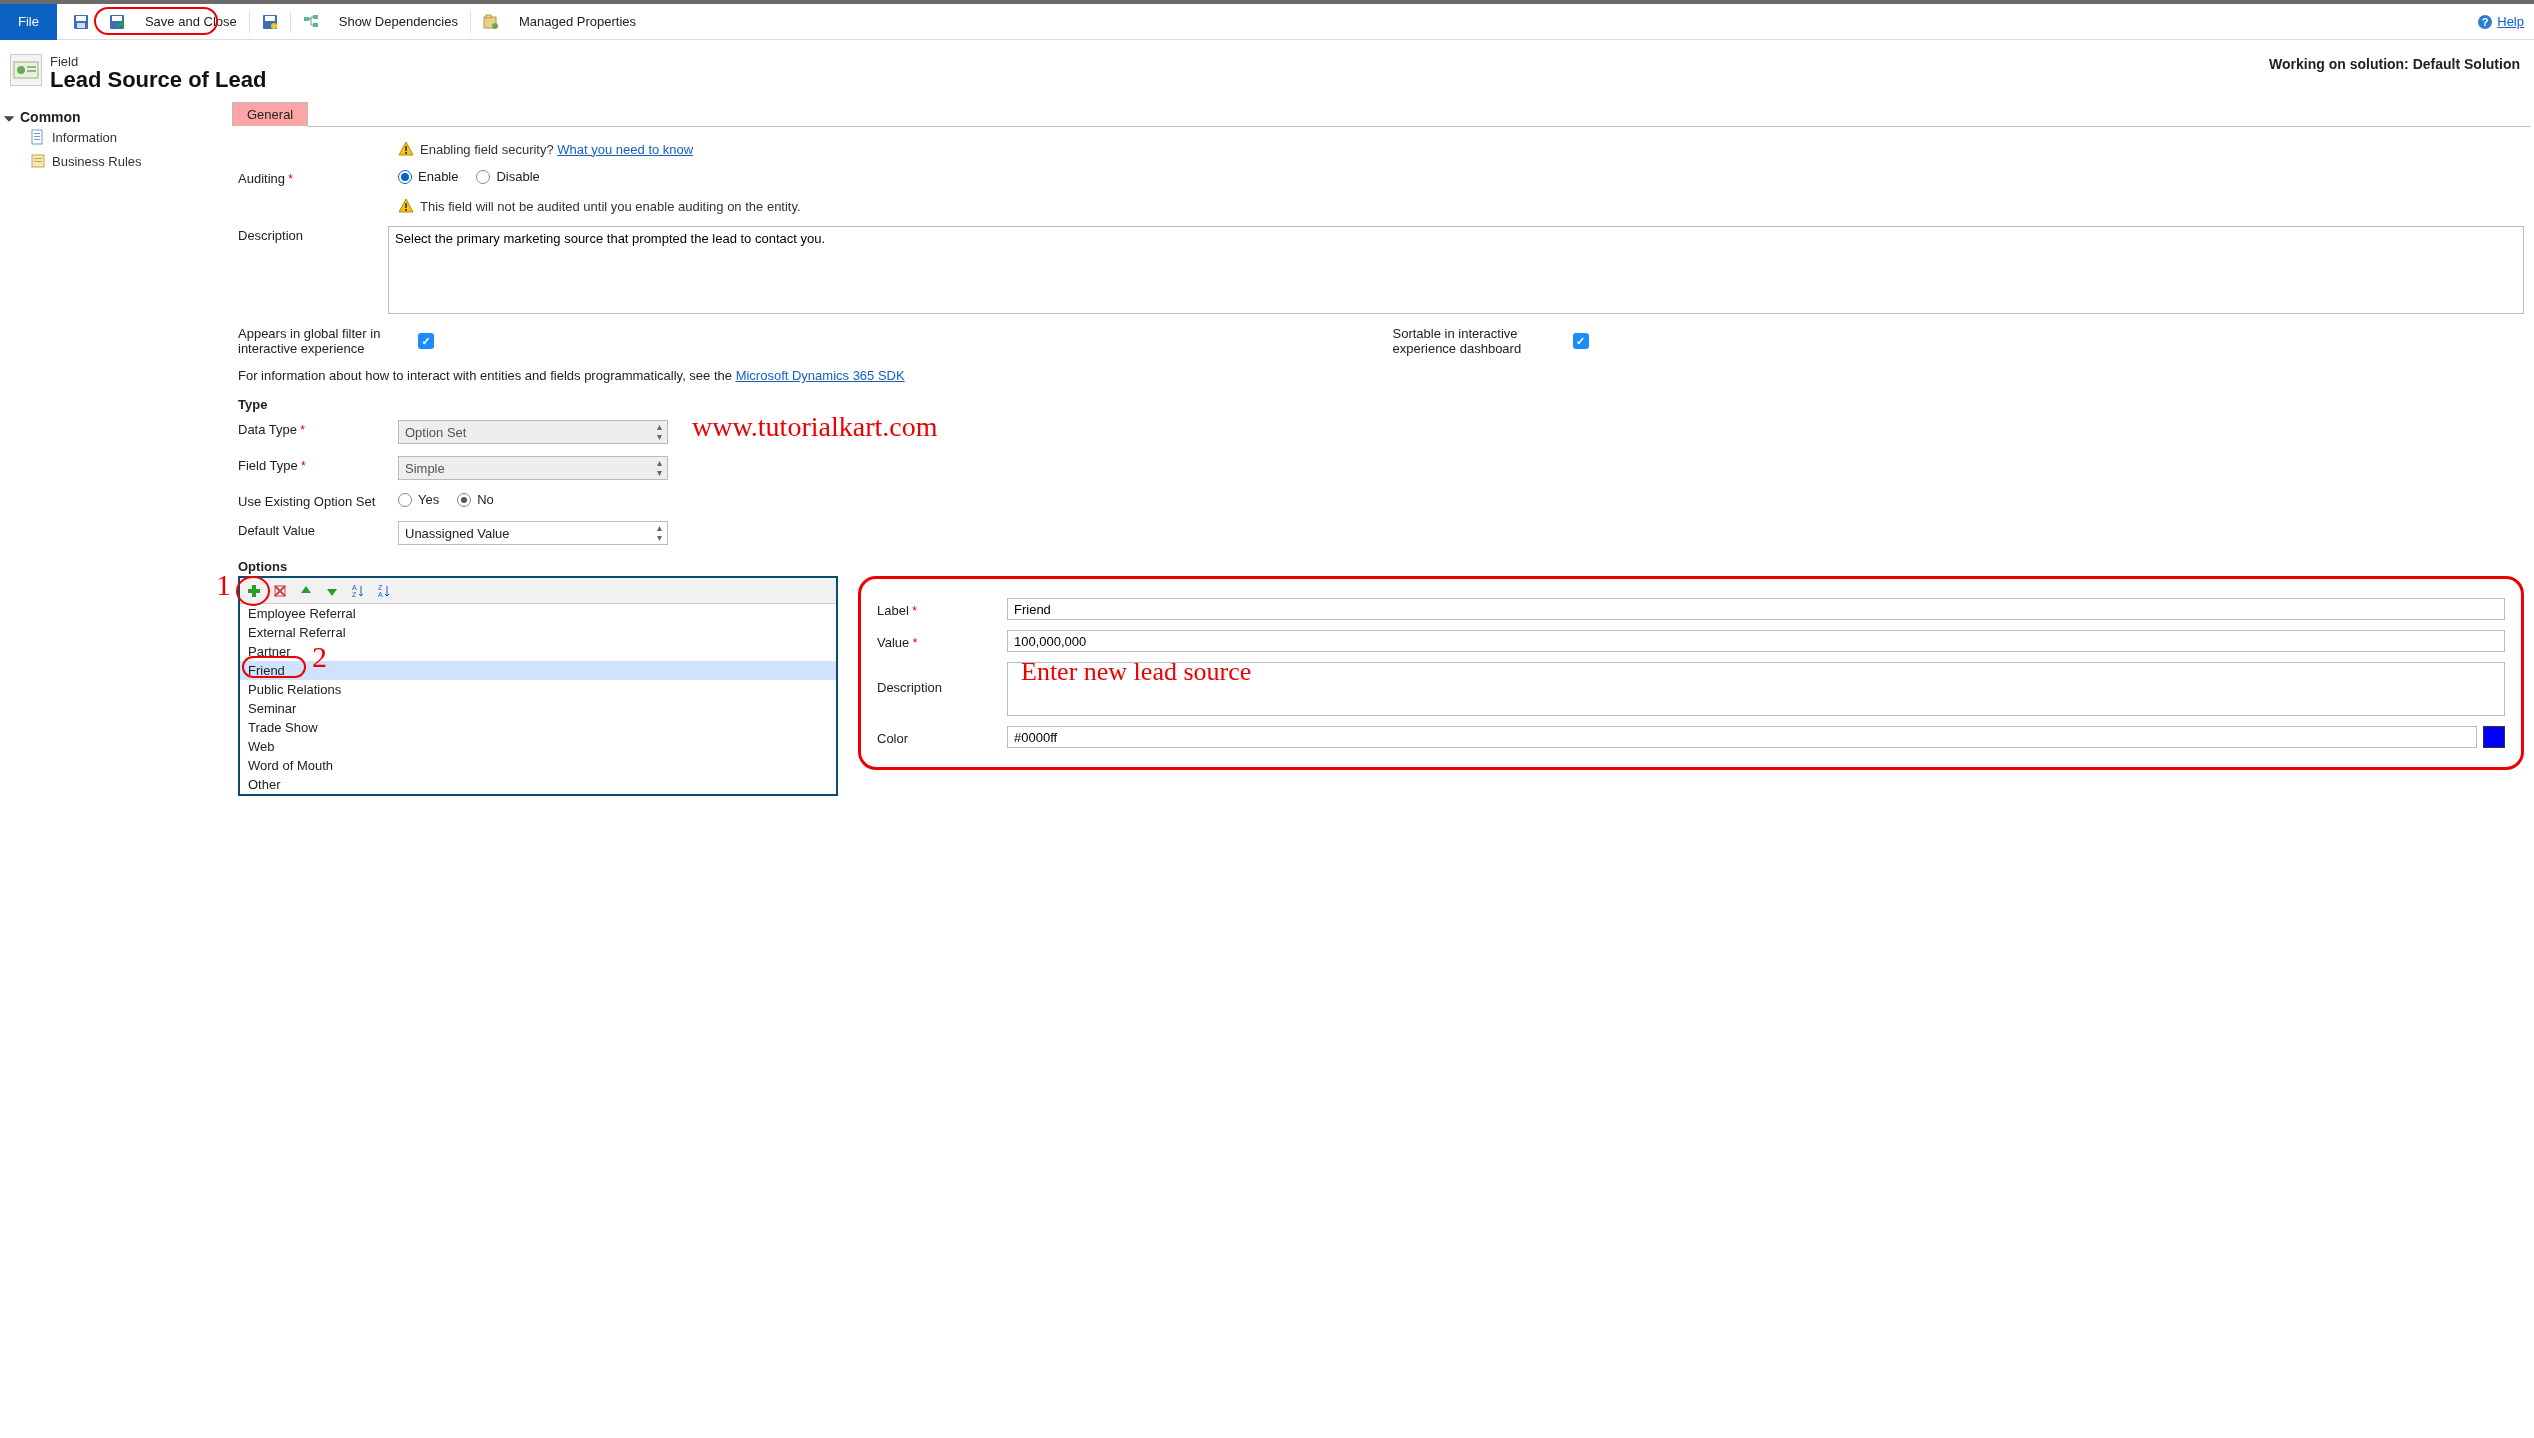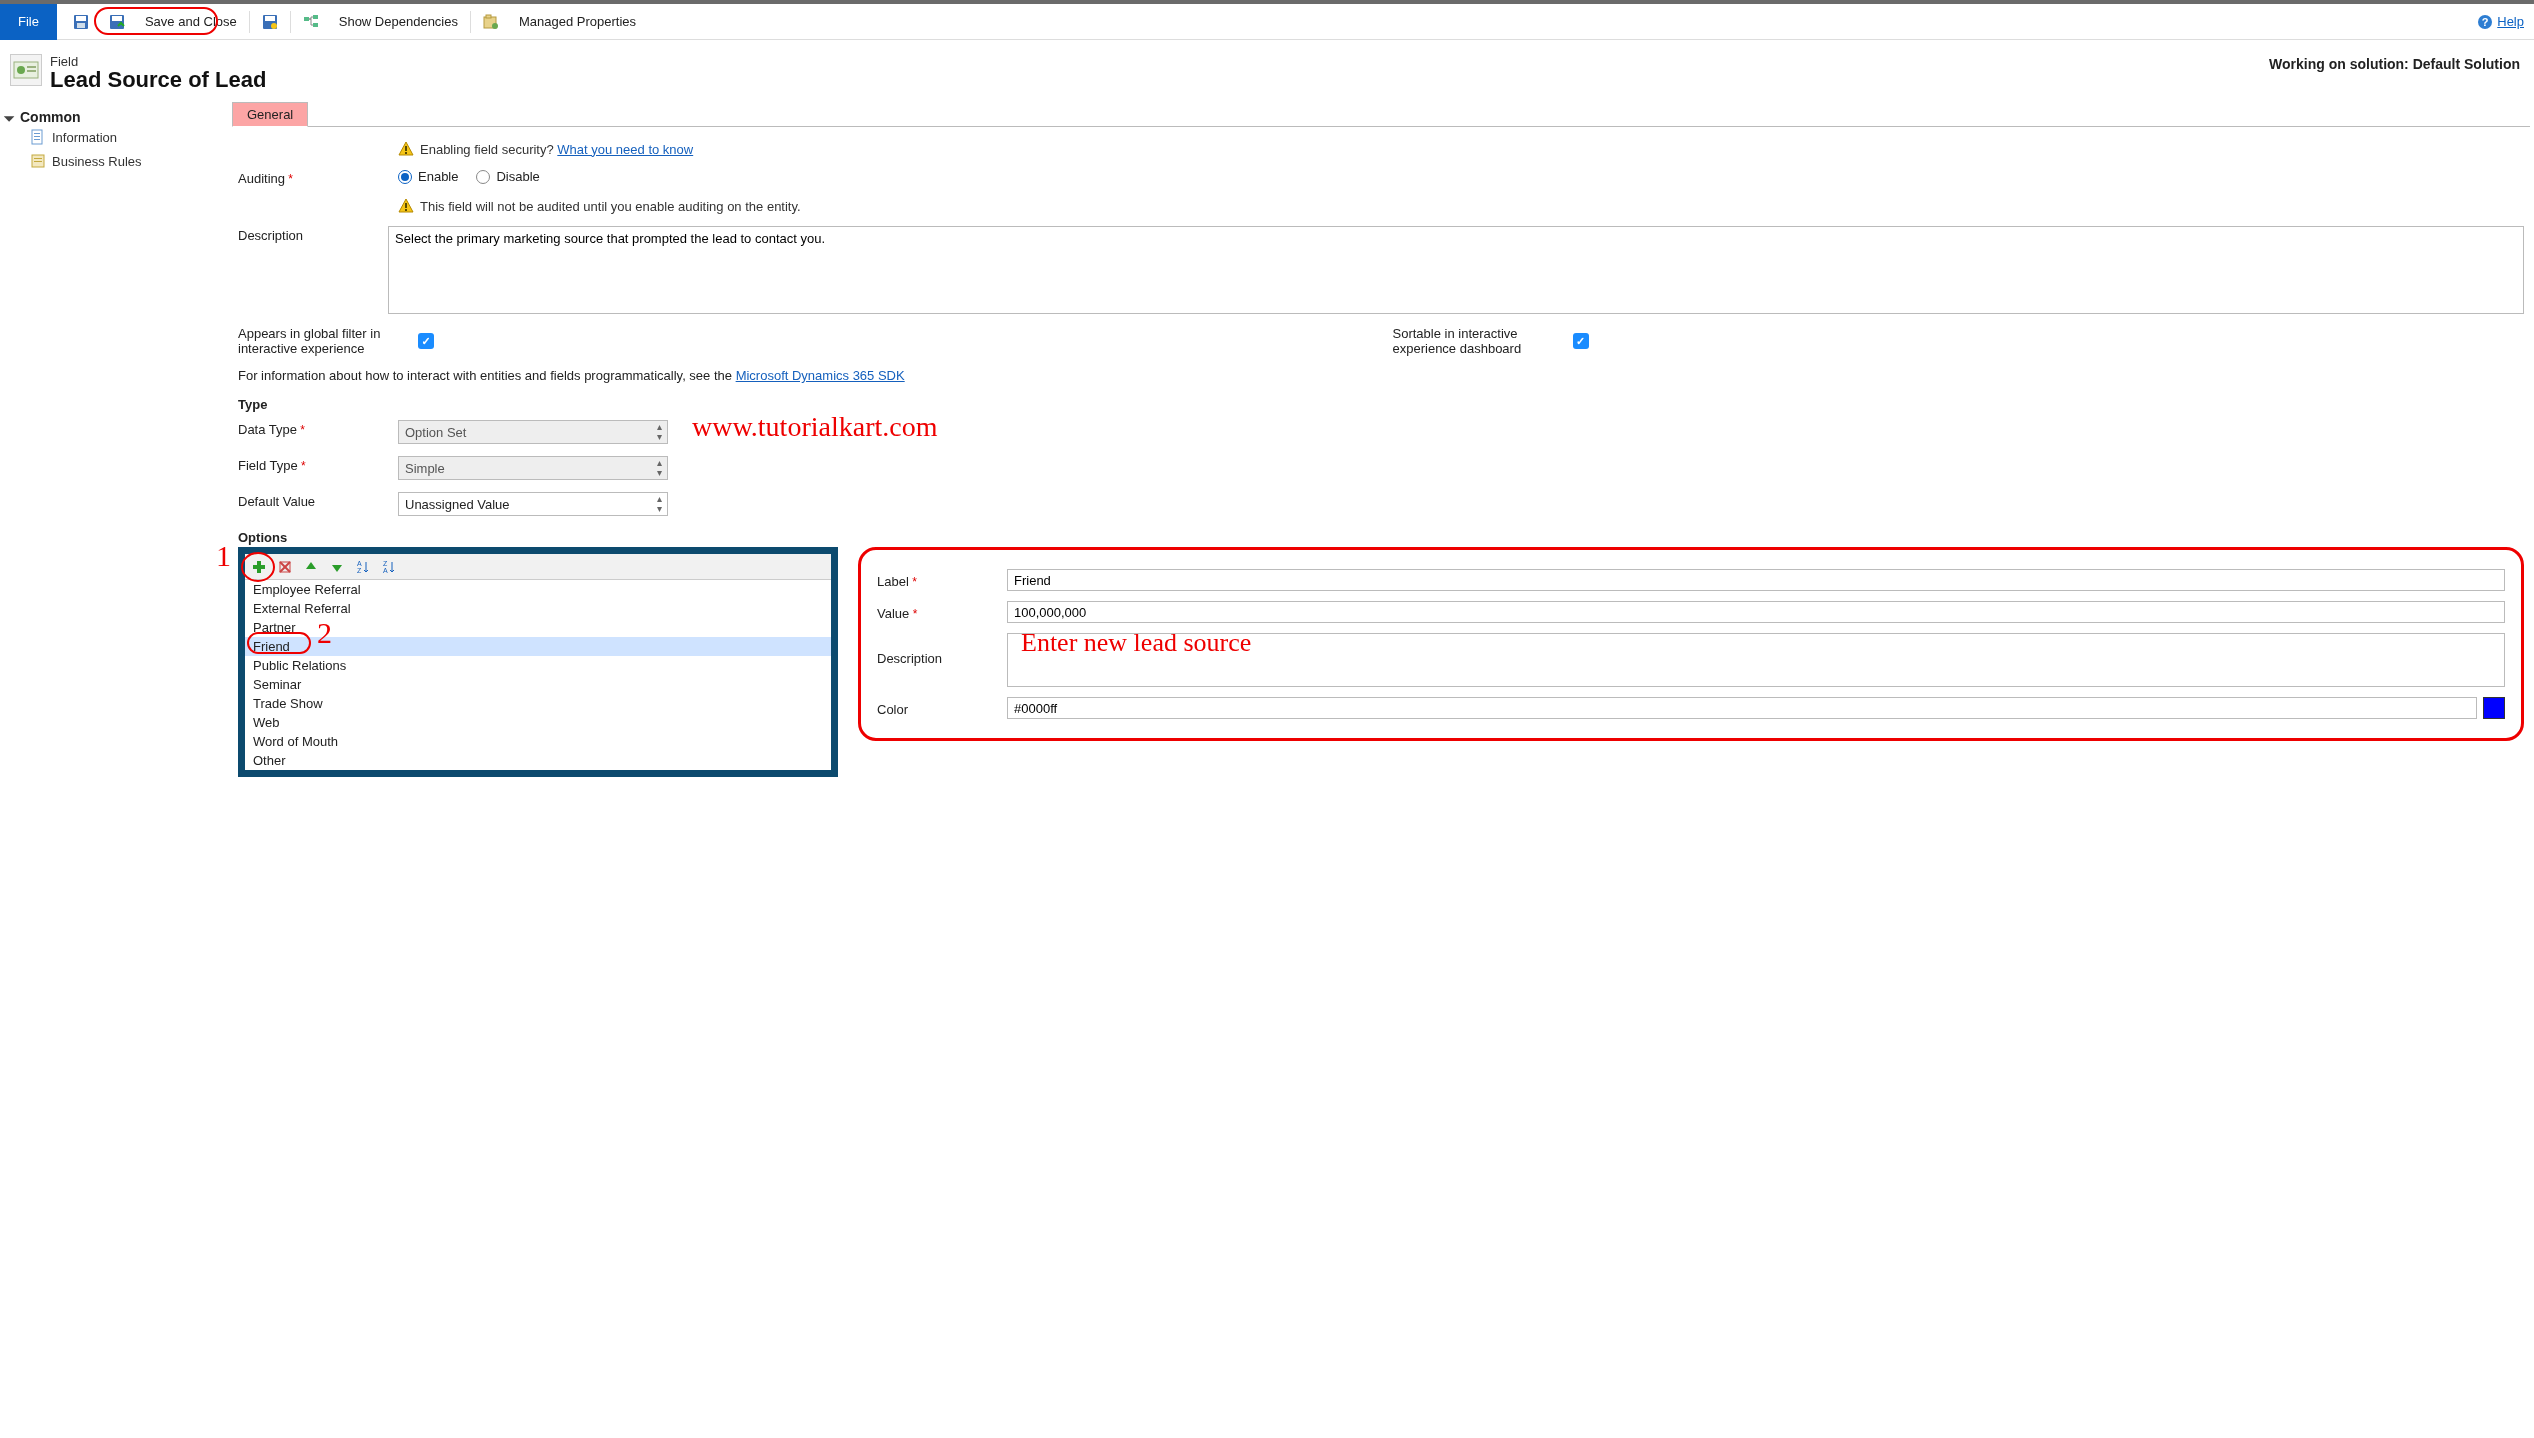--- a/index.html
+++ b/index.html
@@ -43,21 +43,21 @@
   .cbx::after{ content:"✓"; color:#fff; font-size:11px; font-weight:bold;}
   .twocol { display:flex; gap:40px;}
   .twocol .col { flex:1; display:flex; align-items:center;}
   .twocol .lbl2 { width:180px; font-size:13px;}
   .note {font-size:13px; padding:6px 0;}
   .section-h { font-weight:700; font-size:13px; padding:8px 0 2px 0;}
   .select { border:1px solid #bbb; background:#eee; height:24px; width:270px; display:flex; align-items:center; justify-content:space-between; padding:0 6px; font-size:13px; color:#555;}
   .select.white{background:#fff;color:#222;}
   .select .arr{ font-size:10px; color:#666; line-height:1; letter-spacing:-1px;}
   .options-wrap { display:flex; gap:20px; align-items:flex-start; position:relative;}
-  .opt-list { width:600px; border:7px solid #0c4a6e; }
+  .opt-list { width:600px; border:2px solid #0c4a6e; }
   .opt-toolbar { background:#f1f1f1; border-bottom:1px solid #ccc; height:26px; display:flex; align-items:center; gap:10px; padding:0 6px;}
   .opt-toolbar .oi{ width:16px;height:16px; cursor:pointer;}
   .opt-items { max-height:200px; overflow:hidden;}
   .opt-item { padding:2px 8px; font-size:13px; cursor:pointer;}
   .opt-item.selected { background:#cfe3ff;}
   .detail-panel { flex:1; border:3px solid #e00; border-radius:18px; padding:14px 16px; position:relative;}
   .detail-row{ display:flex; align-items:center; padding:5px 0;}
   .detail-row .lbl{ width:130px;}
   .detail-row input[type=text]{ flex:1; border:1px solid #bbb; height:22px; padding:0 6px; font-size:13px;}
   .detail-row textarea { flex:1; border:1px solid #bbb; height:54px; padding:4px 6px; font-size:13px; font-family:inherit; resize:none;}
@@ -246,20 +246,33 @@
           </div>
       </div>
       <div class="formrow">
         <div class="lbl req">Field Type</div>
         <div class="select">
             <span>Simple</span>
             <span class="arr">▴<br>▾</span>
           </div>
       </div>
       <div class="formrow">
+        <div class="lbl">Use Existing Option Set</div>
+        <div class="val">
+          <label class="radio">
+              <span class="dot"></span>
+              <span>Yes</span>
+            </label>
+          <label class="radio sel2">
+              <span class="dot"></span>
+              <span>No</span>
+            </label>
+        </div>
+      </div>
+      <div class="formrow">
         <div class="lbl">Default Value</div>
         <div class="select white">
             <span>Unassigned Value</span>
             <span class="arr">▴<br>▾</span>
           </div>
       </div>
 
       <div class="section-h">Options</div>
 
       <div class="options-wrap">

